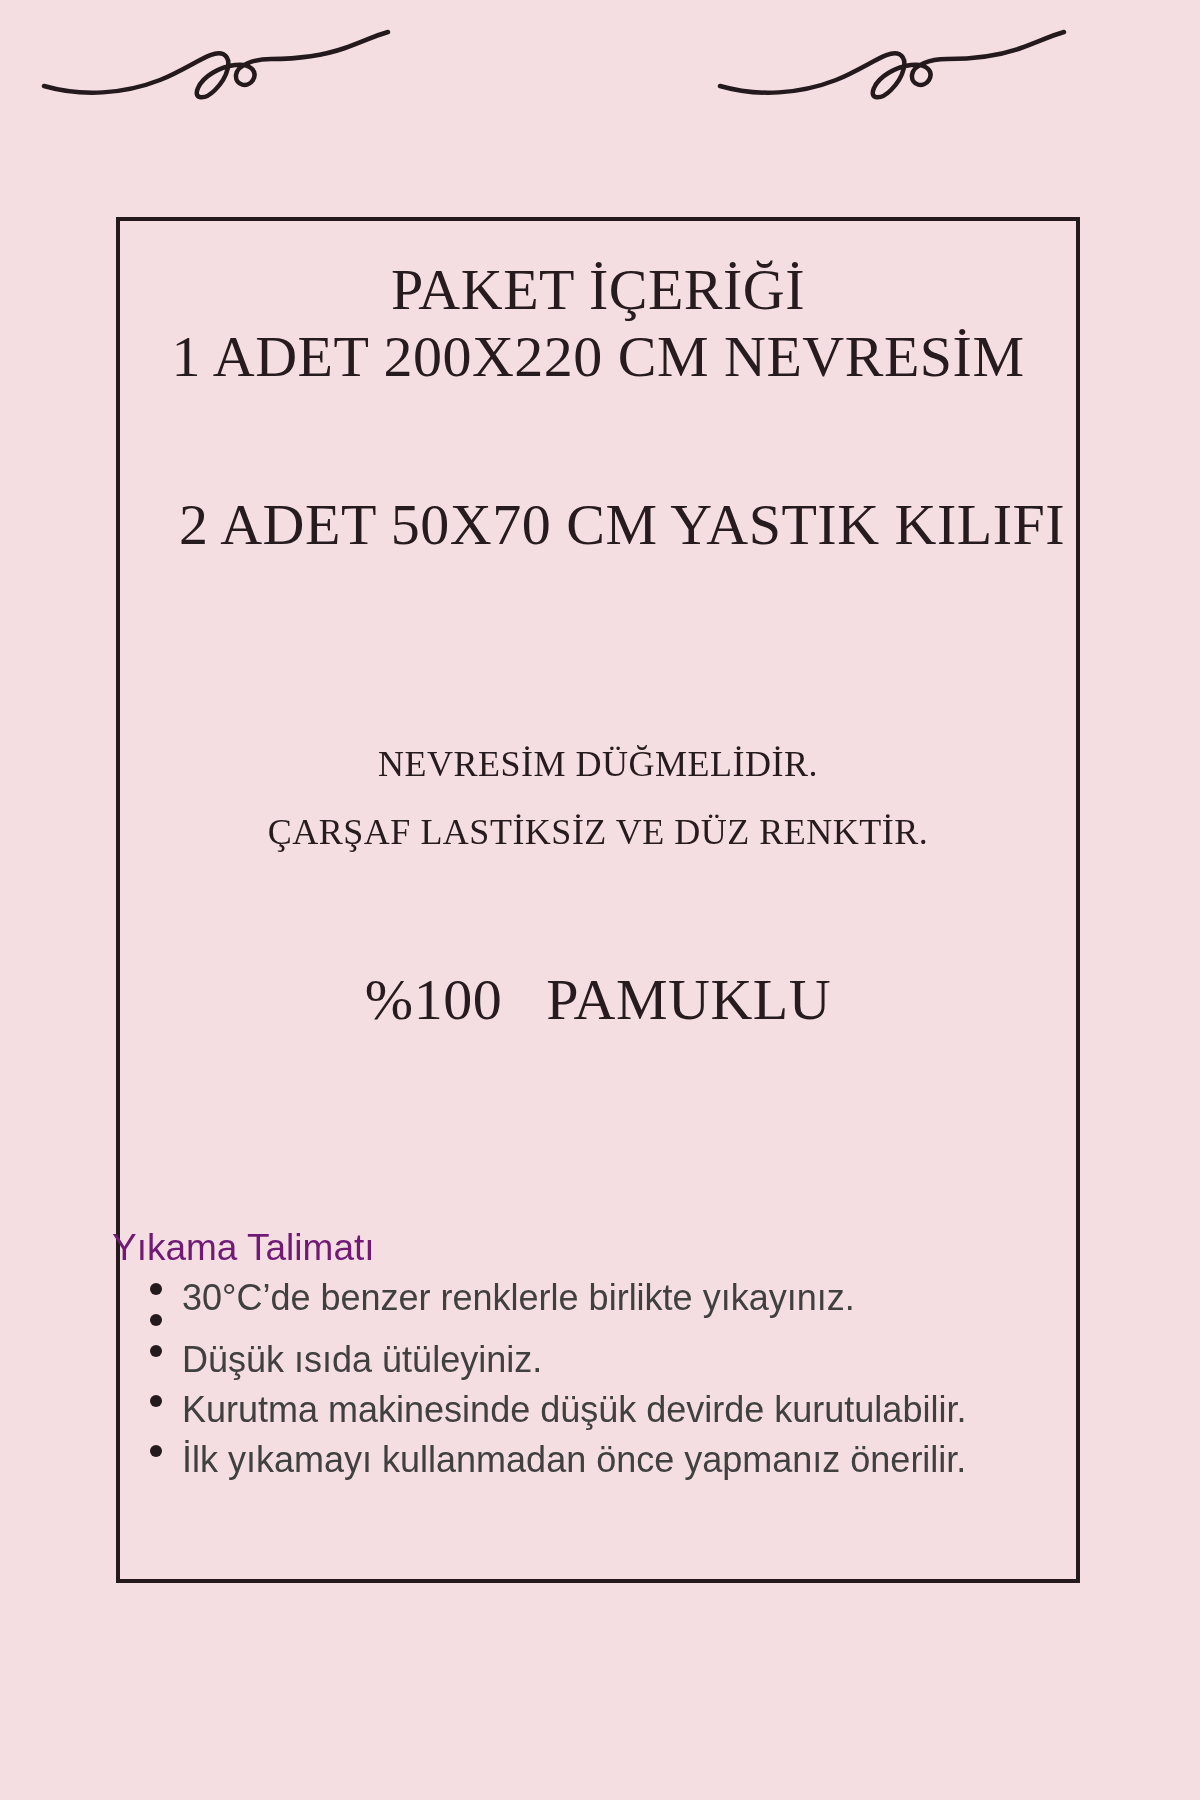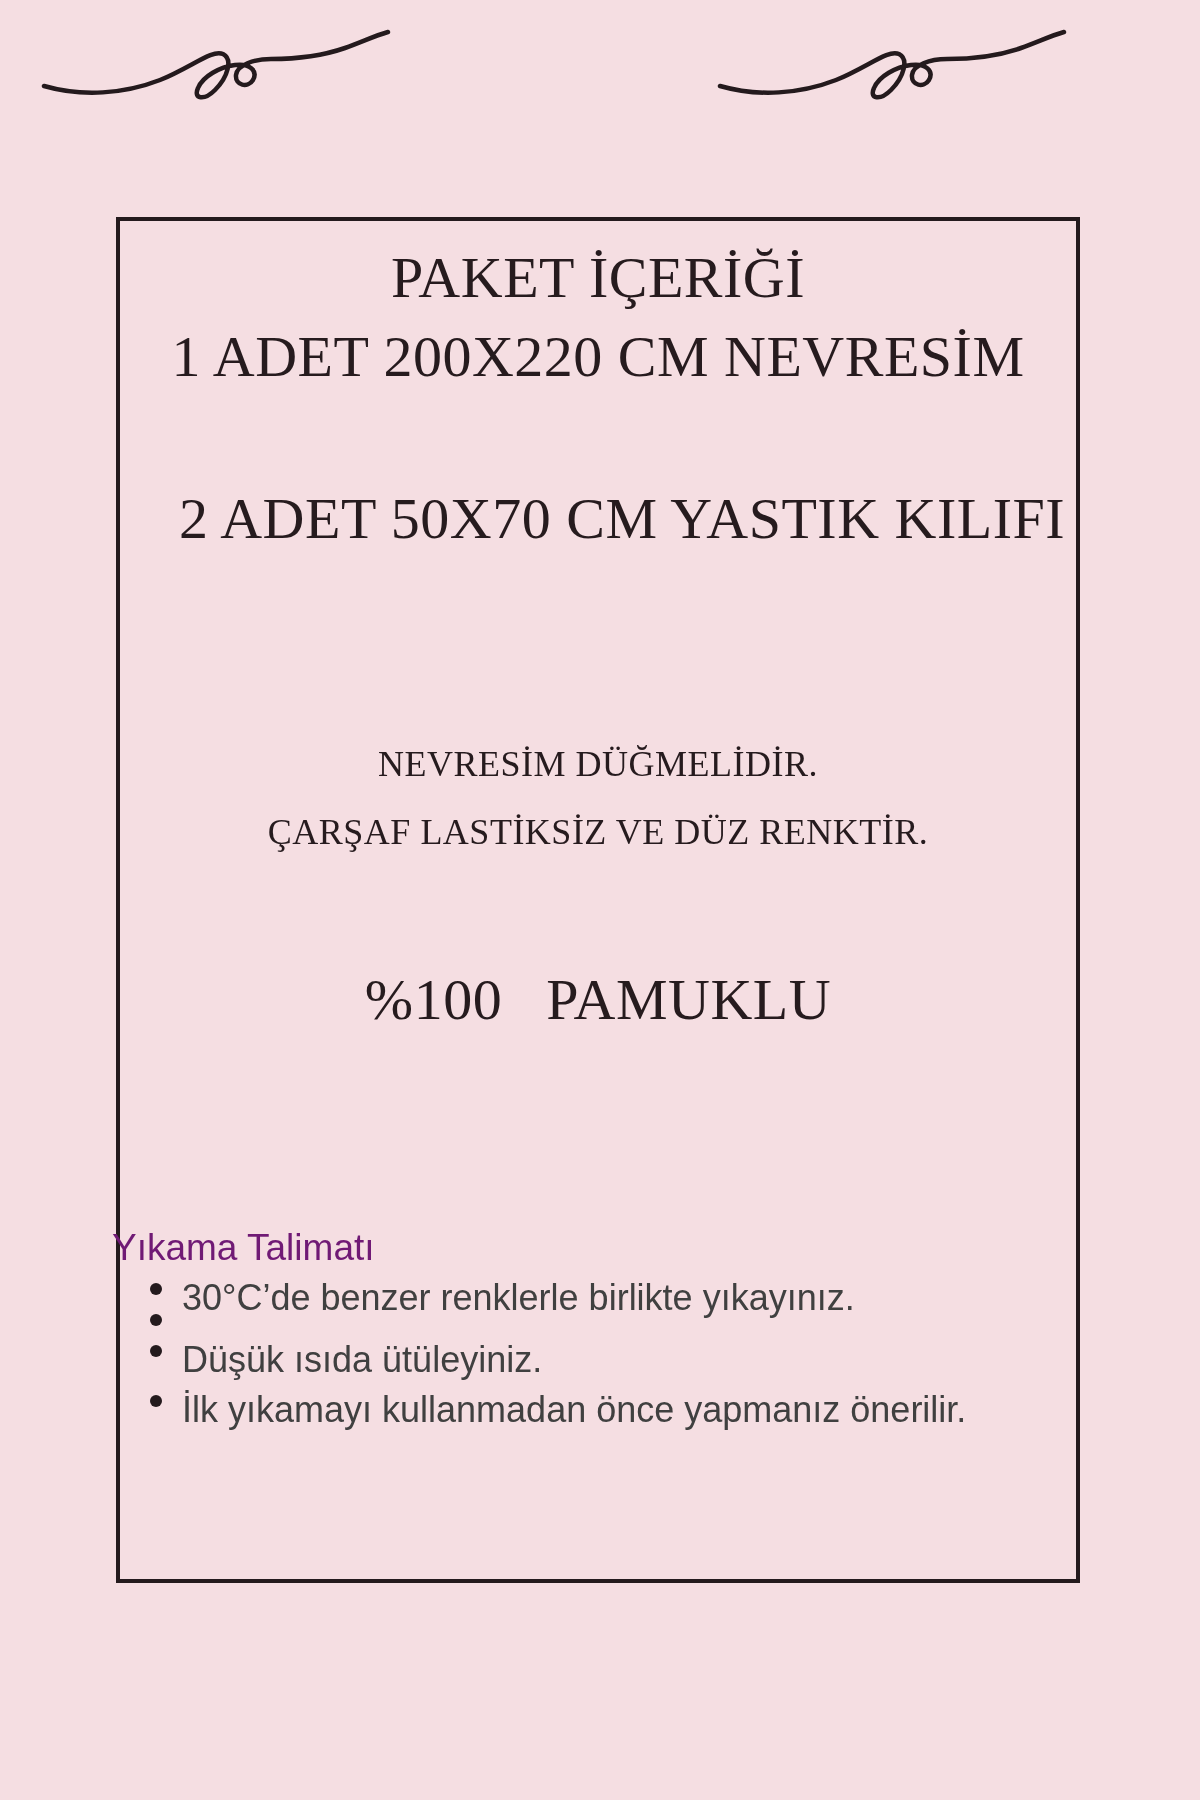--- a/index.html
+++ b/index.html
@@ -39,24 +39,24 @@
   .cap-line {
     position: absolute;
     left: 0; right: 0;
     text-align: center;
     font-size: 58px;
     line-height: 66px;
     letter-spacing: 0.5px;
     white-space: nowrap;
     color: #261b1e;
   }
-  .title        { top: 24px; }
+  .title        { top: 36px; }
   .content-1    { top: 103px; }
   .content-2    { top: 185px; }
-  .content-3    { top: 265px; margin-left: 48px; }
+  .content-3    { top: 271px; margin-left: 48px; }
   .note-1, .note-2 {
     font-size: 36px;
     line-height: 58px;
   }
   .note-1 { top: 514px; }
   .note-2 { top: 582px; }
   .material { top: 746px; word-spacing: 0.5em; }
 
   .care-heading {
     position: absolute;
@@ -154,18 +154,22 @@
       </li>
       <li>
         <span class="bullet-dot"></span>
       </li>
       <li>
         <span class="bullet-dot"></span>
         <span>Düşük ısıda ütüleyiniz.</span>
       </li>
       <li>
         <span class="bullet-dot"></span>
+        <span>Kurutma makinesinde düşük devirde kurutulabilir.</span>
+      </li>
+      <li>
+        <span class="bullet-dot"></span>
         <span>İlk yıkamayı kullanmadan önce yapmanız önerilir.</span>
       </li>
     </ul>
 
   </div>
 </div>
 
 </body></html>

